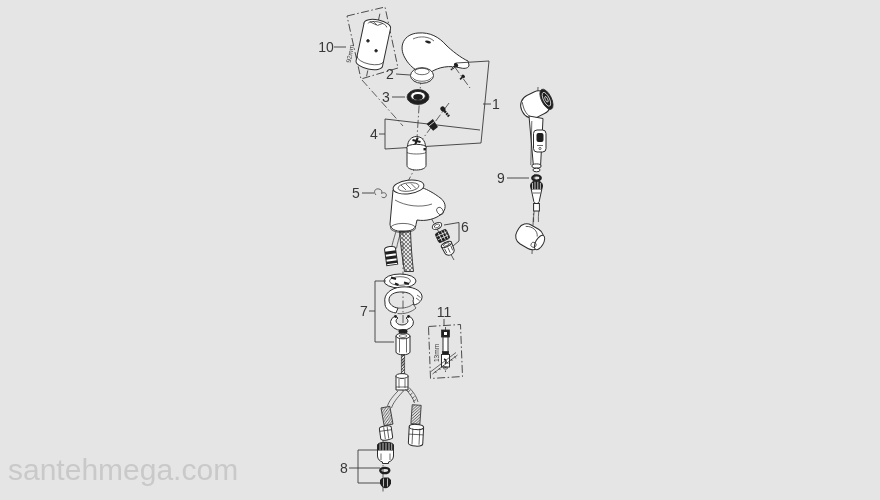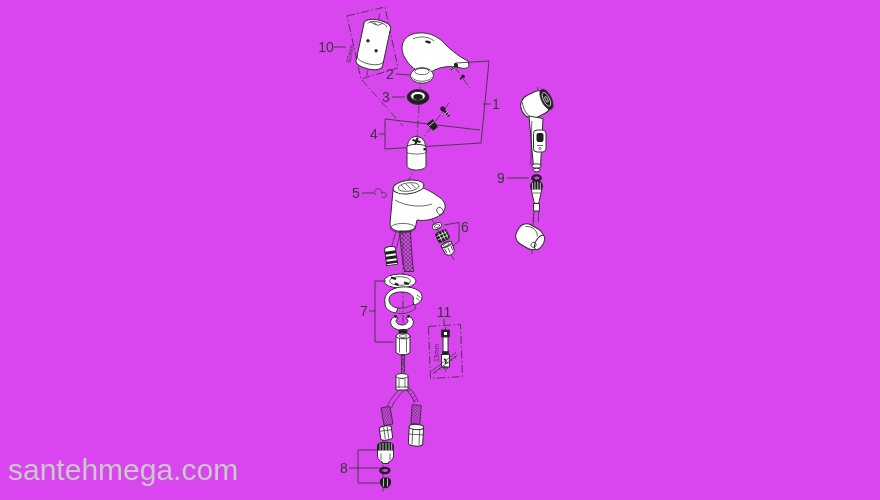--- a/index.html
+++ b/index.html
@@ -1,16 +1,16 @@
 <!DOCTYPE html>
 <html><head>
 <meta charset="utf-8">
 <style>
   html,body{margin:0;padding:0;background:#fff;}
-  #stage{position:relative;width:880px;height:500px;background:#d946ef;overflow:hidden;
+  #stage{position:relative;width:880px;height:500px;background:#e5e5e5;overflow:hidden;
          font-family:"Liberation Sans", sans-serif;}
   svg{position:absolute;left:0;top:0;}
   .lnthin{stroke:#2d2d2d;stroke-width:0.7;fill:none;}
   .wfill{fill:#ffffff;stroke:#2d2d2d;stroke-width:1;}
   .dark{fill:#1f1f1f;stroke:none;}
   .darkln{fill:#1f1f1f;stroke:#2d2d2d;stroke-width:0.8;}
   .cl{stroke:#3a3a3a;stroke-width:0.8;fill:none;stroke-dasharray:8 2.5 1.5 2.5;}
   .leader{stroke:#3a3a3a;stroke-width:0.9;fill:none;}
   .bracket{stroke:#3a3a3a;stroke-width:0.9;fill:none;}
   .plabel{font-family:"Liberation Sans",sans-serif;font-size:14px;fill:#383838;}

